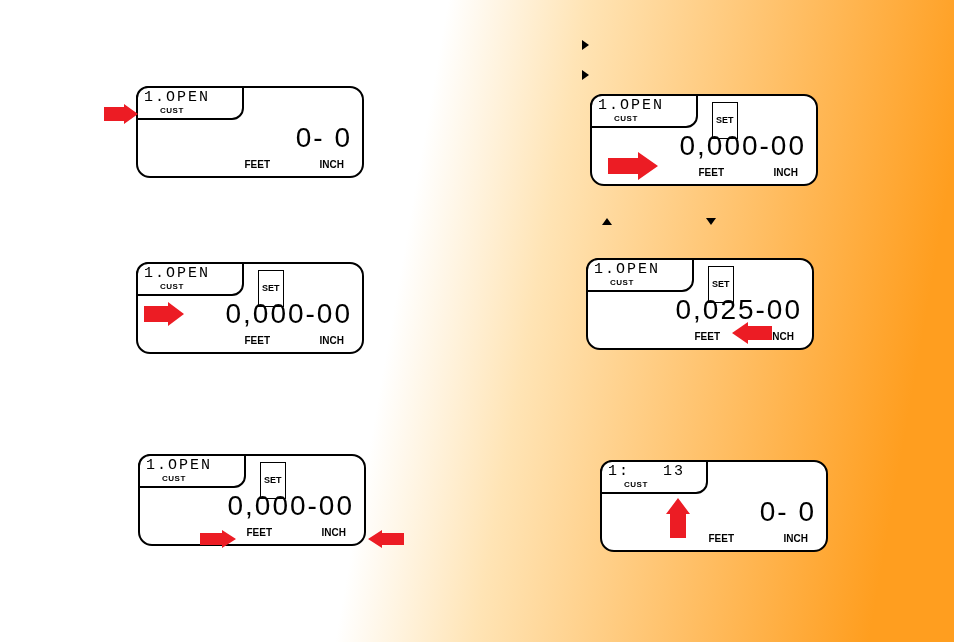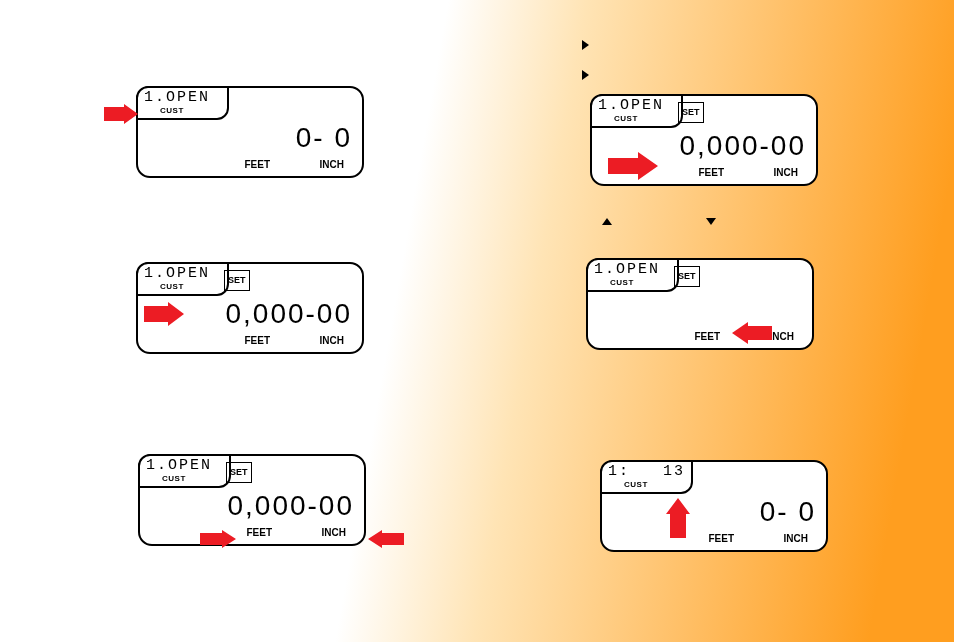--- a/index.html
+++ b/index.html
@@ -19,21 +19,21 @@
     height: 92px;
     background: #fff;
     border: 2px solid #000;
     border-radius: 14px;
   }
 
   .lcd-tab {
     position: absolute;
     top: -2px;
     left: -2px;
-    width: 93px;
+    width: 108px;
     height: 34px;
     background: #fff;
     border: 2px solid #000;
     border-bottom-right-radius: 12px;
     border-top-left-radius: 12px;
   }
 
   .lcd-tab .top-line {
     font-family: "Courier New", monospace;
     font-size: 15px;
@@ -50,25 +50,25 @@
     font-size: 8px;
     position: absolute;
     bottom: 3px;
     left: 22px;
     letter-spacing: 0.5px;
   }
 
   .set-badge {
     position: absolute;
     top: 6px;
-    left: 86px;
+    left: 120px;
     border: 1.5px solid #000;
     font-size: 9px;
     font-weight: bold;
-    padding: 4px 3px;
+    padding: 12px 3px;
     line-height: 11px;
   }
 
   .digits-row {
     position: absolute;
     bottom: 22px;
     left: 0;
     right: 10px;
     text-align: right;
     font-family: Liberation Sans, sans-serif;
@@ -179,20 +179,21 @@
       <polygon points="0,6 30,6 30,0 50,14 30,28 30,22 0,22" fill="#ec1c24"></polygon>
     </svg>
 </div>
 
 <div class="lcd-module" style="top:258px; left:586px;">
   <div class="lcd-tab">
     <span class="top-line">1.OPEN</span>
     <span class="cust">CUST</span>
   </div>
   <div class="set-badge">SET</div>
+  <div class="digits-row">0,025-00</div>
   <div class="unit-row unit-feet">FEET</div>
   <div class="unit-row unit-inch">INCH</div>
 </div>
 <div class="arrow" style="top:322px; left:732px;">
   <svg width="40" height="22">
       <polygon points="40,4 16,4 16,0 0,11 16,22 16,18 40,18" fill="#ec1c24"></polygon>
     </svg>
 </div>
 
 <div class="lcd-module" style="top:460px; left:600px;">

